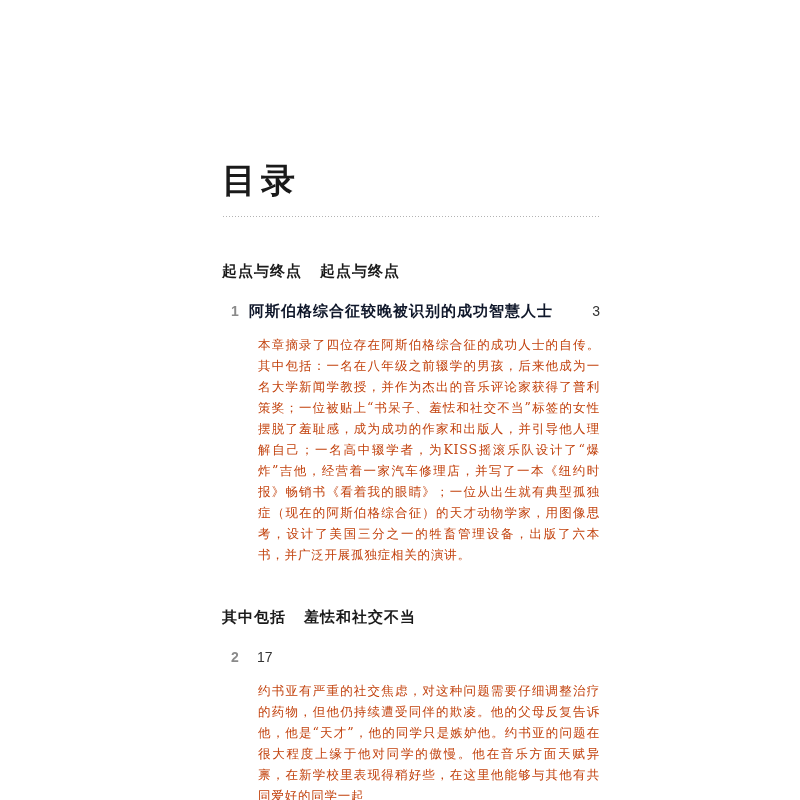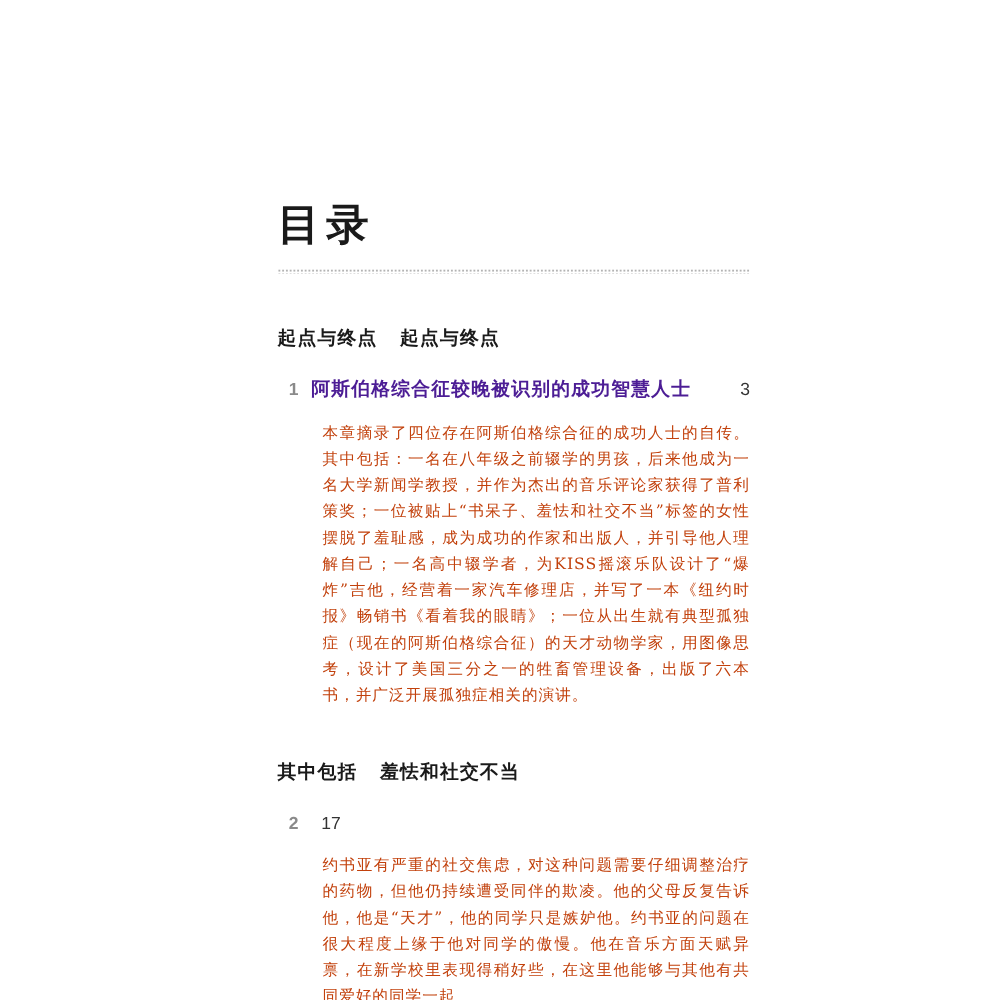--- a/index.html
+++ b/index.html
@@ -61,21 +61,21 @@
     box-sizing: border-box;
     font-size: 14px;
     font-weight: bold;
     color: #8a8a8a;
     flex: 0 0 auto;
   }
   .chap-title {
     flex: 1 1 auto;
     font-size: 15px;
     font-weight: bold;
-    color: #4c1d95;
+    color: #0f172a;
     letter-spacing: 1px;
   }
   .chap-page {
     flex: 0 0 auto;
     font-size: 14px;
     color: #333333;
     padding-left: 8px;
   }
   .summary {
     margin: 12px 0 0 36px;

